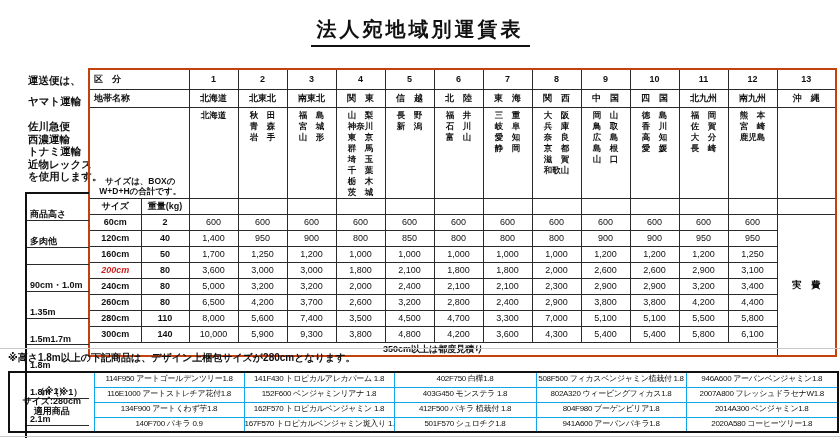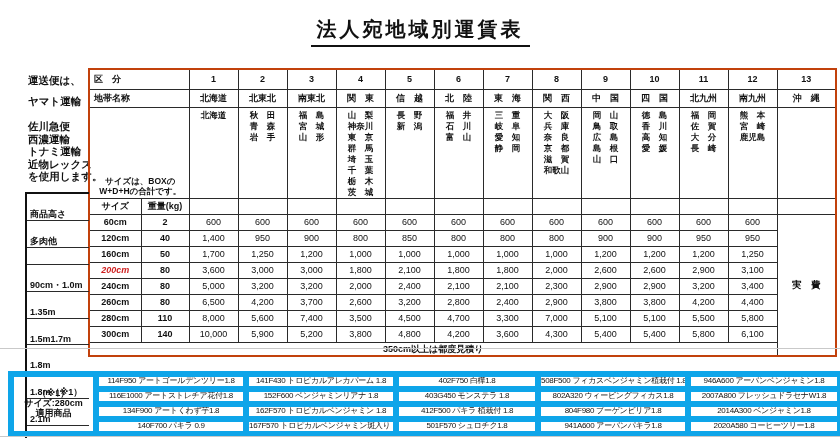--- a/index.html
+++ b/index.html
@@ -29,21 +29,21 @@
   .main .fee{font-weight:bold;font-size:9.5px;margin-left:44px;}
   .h20{height:20px}.h18{height:18px}.h86{height:86px}.h16{height:16px}.h14{height:14px}.h15{height:15px}
 
   
   .lbls{position:absolute;left:25px;top:192px;width:63px;border:2px solid #111;border-right:0;}
   .lbls td{border:1px solid #2a2a2a;border-right:0;font-size:9px;font-weight:bold;
            text-align:left;padding:16px 0 0 3px;line-height:1.1;margin-left:12px;}
 
   
   .prod{position:absolute;left:8px;top:371px;width:829px;border:2px solid #111;}
-  .prod td{border:6px solid #0ea5e9;font-size:8px;text-align:center;padding:0;
+  .prod td{border:1px solid #0ea5e9;font-size:8px;text-align:center;padding:0;
            white-space:nowrap;letter-spacing:-0.3px;line-height:1.1;}
   .prod .phead{font-size:9px;font-weight:bold;white-space:pre-line;text-align:center;letter-spacing:0;}
 
   .note{position:absolute;left:8px;top:351px;font-size:10px;font-weight:bold;}
   .rule{position:absolute;left:0;width:840px;height:1px;background:#c9c9c9;}
 </style>
 </head>
 <body>
 
 <div id="page">
@@ -292,21 +292,21 @@
       <td>5,100</td>
       <td>5,100</td>
       <td>5,500</td>
       <td>5,800</td>
     </tr>
     <tr class="h16">
       <td class="hd">300cm</td>
       <td class="hd">140</td>
       <td>10,000</td>
       <td>5,900</td>
-      <td>5,200</td>
+      <td>9,300</td>
       <td>3,800</td>
       <td>4,800</td>
       <td>4,200</td>
       <td>3,600</td>
       <td>4,300</td>
       <td>5,400</td>
       <td>5,400</td>
       <td>5,800</td>
       <td>6,100</td>
     </tr>
@@ -347,20 +347,21 @@
         </tr>
     <tr class="h16">
           <td>2.1m</td>
         </tr>
     <tr class="h14">
           <td>2.4m</td>
         </tr>
   </tbody>
     </table>
 
+  <div class="note">※高さ1.8m以上の下記商品は、デザイン上梱包サイズが280cmとなります。</div>
 
   <table class="prod">
     <colgroup>
       <col style="width:85px">
         <col style="width:150px">
         <col style="width:150px">
       <col style="width:142px">
         <col style="width:150px">
         <col style="width:152px">
     </colgroup>

